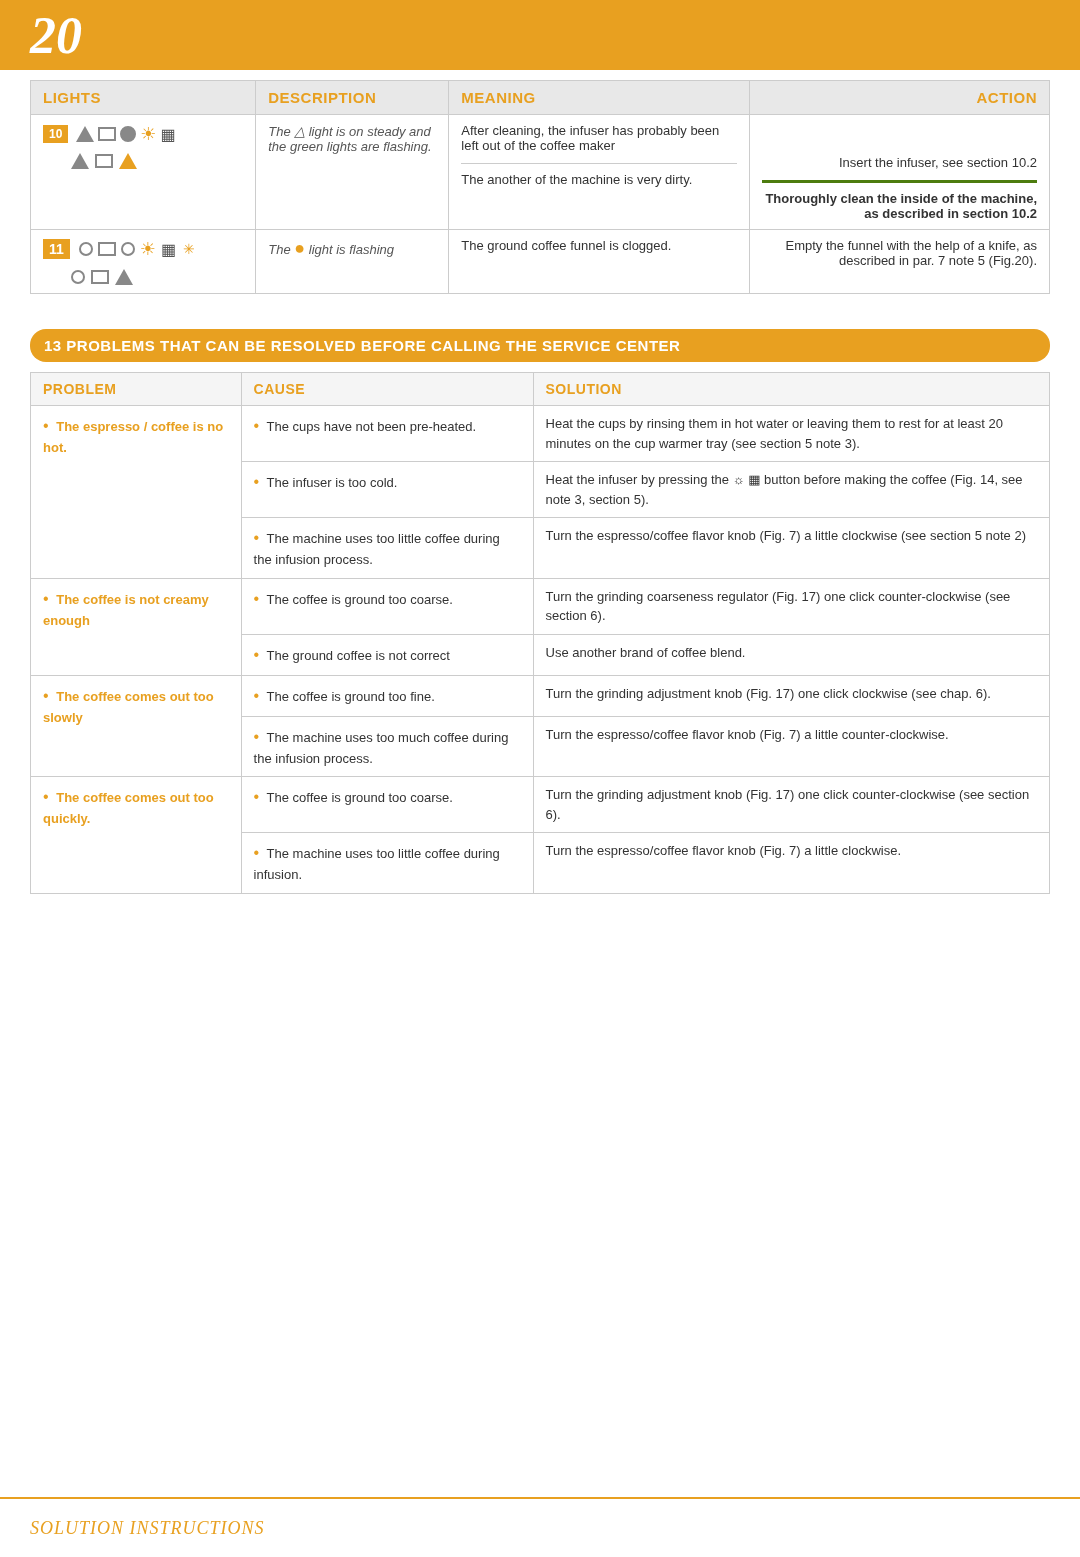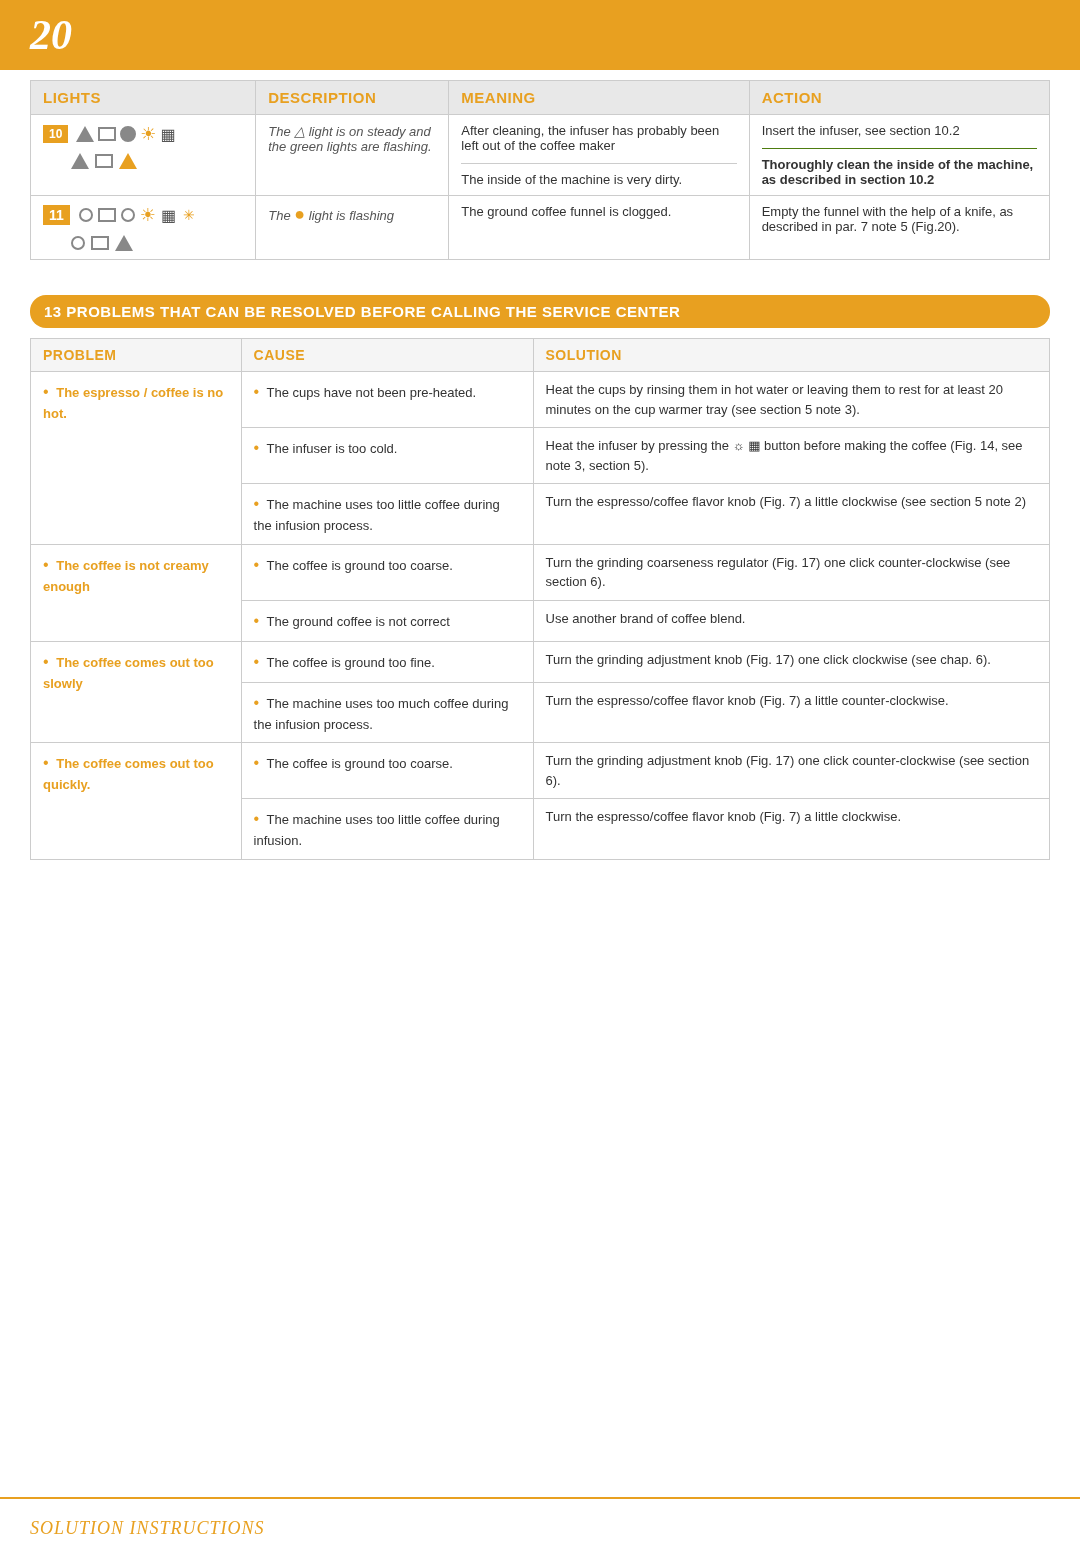--- a/index.html
+++ b/index.html
@@ -14,21 +14,21 @@
 
     
     .page-header {
       background: #e8a020;
       height: 70px;
       display: flex;
       align-items: center;
       padding-left: 30px;
     }
     .page-number {
-      font-size: 42px;
+      font-size: 52px;
       font-style: italic;
       color: #fff;
       font-weight: bold;
       font-family: Georgia, serif;
     }
 
     
     .lights-section {
       margin: 0;
       padding: 0 30px 20px 30px;
@@ -61,20 +61,21 @@
       width: 210px;
     }
     .lights-table .desc-col {
       width: 180px;
     }
     .lights-table .meaning-col {
       width: 280px;
     }
     .lights-table .action-col {
       width: 280px;
+      text-align: right;
     }
 
     .row-10-num {
       background: #e8a020;
       color: #fff;
       font-weight: bold;
       font-size: 12px;
       display: inline-block;
       padding: 2px 6px;
       margin-right: 4px;
@@ -220,25 +221,25 @@
             </span>
           </div>
         </td>
         <td class="desc-col">
           <span class="desc-italic">
             The <span style="font-size:14px;">△</span> light is on steady and the green lights are flashing.
           </span>
         </td>
         <td class="meaning-col">
           <div style="margin-bottom:10px;">After cleaning, the infuser has probably been left out of the coffee maker</div>
-          <div style="border-top:1px solid #ccc; padding-top:8px;">The inside of the machine is very dirty.</div>
+          <div style="border-top:1px solid #ccc; padding-top:8px;">The another of the machine is very dirty.</div>
         </td>
         <td class="action-col">
-          <div style="margin-bottom:10px;">Insert the infuser, see section 10.2</div>
-          <div style="border-top:1px solid #4d7c0f; padding-top:8px;">
+          <div style="margin-bottom:10px;margin-top:32px;">Insert the infuser, see section 10.2</div>
+          <div style="border-top:3px solid #4d7c0f; padding-top:8px;">
             <strong>Thoroughly clean the inside of the machine, as described in section 10.2</strong>
           </div>
         </td>
       </tr>
 
       <tr>
         <td class="lights-col">
           <div style="display:flex; align-items:center; gap:5px; flex-wrap:wrap;">
             <span class="row-11-num">11</span>
             <span style="width:14px;height:14px;border-radius:50%;border:2px solid #888;display:inline-block;"></span>

